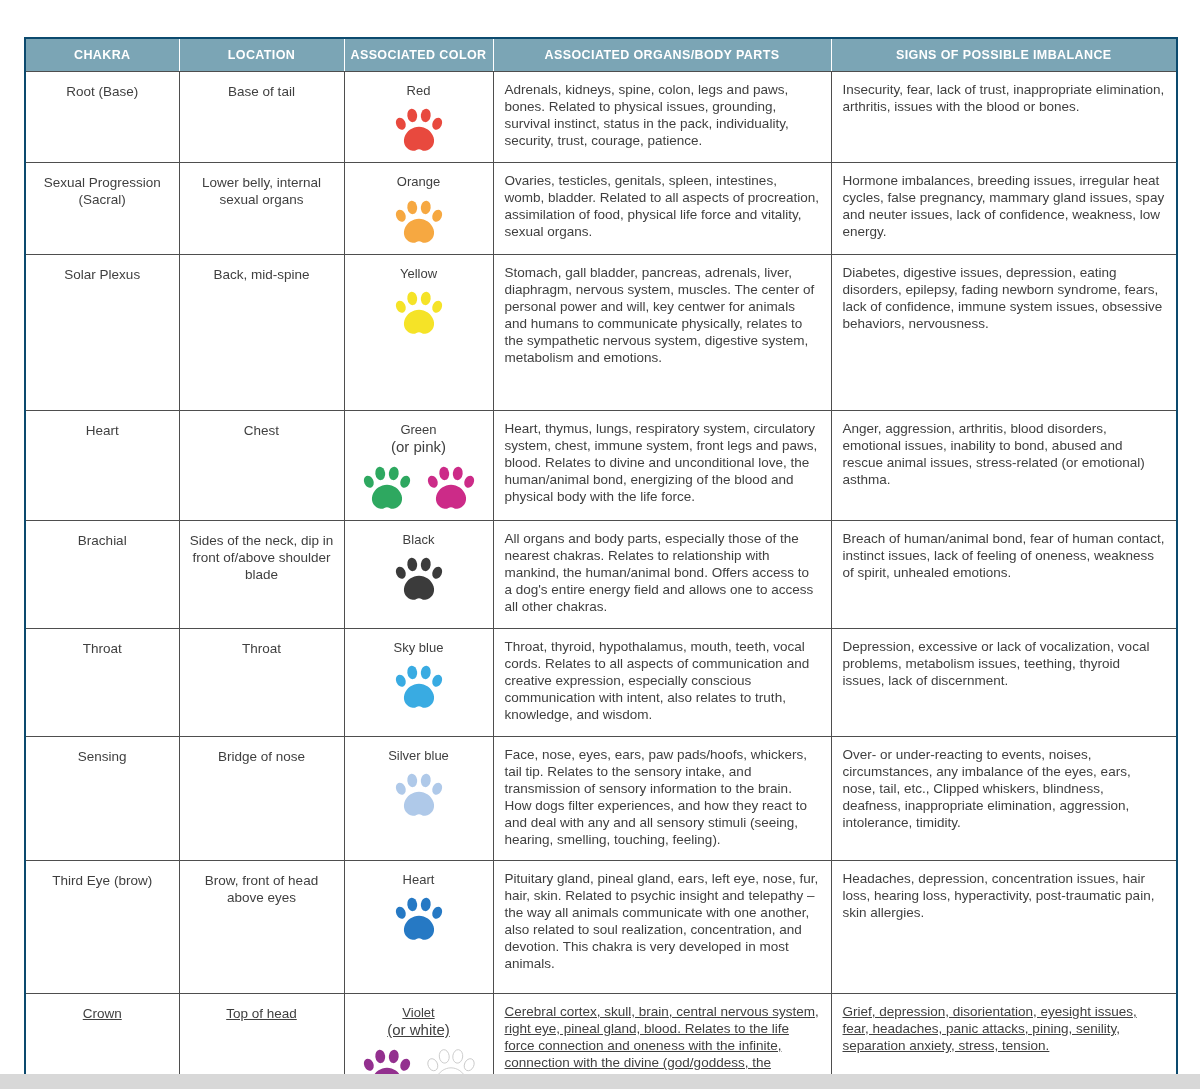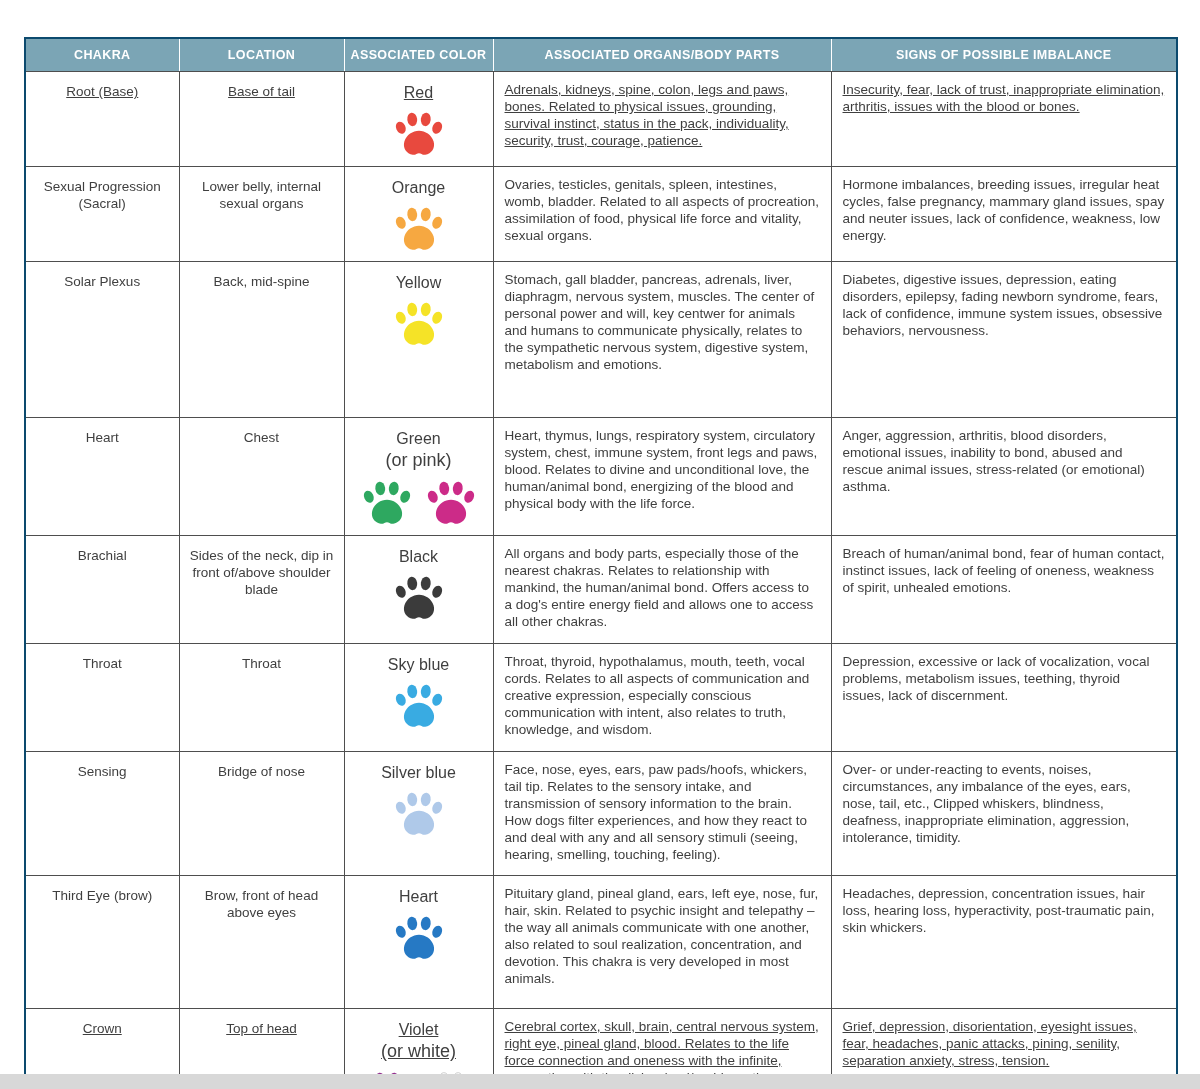--- a/index.html
+++ b/index.html
@@ -21,31 +21,31 @@
     border-bottom:1px solid #4e4e4e;
   }
   .chakra-table th:first-child{border-left:1px solid #4e4e4e;}
   .chakra-table td{
     border:1px solid #4e4e4e;
     vertical-align:top;
     font-size:13.5px;line-height:1.26;
   }
   td.c-chakra,td.c-loc,td.c-color{text-align:center;padding:11px 8px 8px 8px;}
   td.c-organs,td.c-signs{padding:9px 11px 8px 11px;}
-  .color-label{font-size:16px;}
-  .color-sublabel{font-size:18px;}
+  .color-label{font-size:13px;}
+  .color-sublabel{font-size:15px;}
   .paw-wrap{
     display:flex;justify-content:center;align-items:center;
     gap:12px;margin-top:9px;
   }
   .paw{width:52px;height:46px;display:block;}
   .paw-outline ellipse,.paw-outline path{
     fill:#ffffff;stroke:#c6c6c6;stroke-width:1.6;
   }
-  tr.r0{height:88px;text-decoration:underline;} tr.r1{height:89px;} tr.r2{height:156px;}
+  tr.r0{height:88px;} tr.r1{height:89px;} tr.r2{height:156px;}
   tr.r3{height:108px;} tr.r4{height:108px;} tr.r5{height:108px;}
   tr.r6{height:124px;} tr.r7{height:133px;} tr.r8{height:128px;text-decoration:underline;}
   .bottom-strip{
     position:absolute;left:0;right:0;bottom:0;height:15px;background:#d8d8d8;
   }
 </style>
 </head>
 <body>
 
 <table class="chakra-table">
@@ -217,21 +217,21 @@
           <svg class="paw" viewBox="0 0 100 88" fill="#2679c4">
               <ellipse cx="15" cy="30" rx="9" ry="12" transform="rotate(-24 15 30)"></ellipse>
               <ellipse cx="37" cy="14" rx="9.5" ry="13" transform="rotate(-7 37 14)"></ellipse>
               <ellipse cx="63" cy="14" rx="9.5" ry="13" transform="rotate(7 63 14)"></ellipse>
               <ellipse cx="85" cy="30" rx="9" ry="12" transform="rotate(24 85 30)"></ellipse>
               <path d="M50 36 C62 36 74 44 78 56 C82 69 74 80 62 82 C57 83 54 79 50 79 C46 79 43 83 38 82 C26 80 18 69 22 56 C26 44 38 36 50 36 Z"></path>
             </svg>
         </div>
       </td>
       <td class="c-organs">Pituitary gland, pineal gland, ears, left eye, nose, fur, hair, skin. Related to psychic insight and telepathy – the way all animals communicate with one another, also related to soul realization, concentration, and devotion. This chakra is very developed in most animals.</td>
-      <td class="c-signs">Headaches, depression, concentration issues, hair loss, hearing loss, hyperactivity, post-traumatic pain, skin whickers.</td>
+      <td class="c-signs">Headaches, depression, concentration issues, hair loss, hearing loss, hyperactivity, post-traumatic pain, skin allergies.</td>
     </tr>
 
     <tr class="r8">
       <td class="c-chakra">Crown</td>
       <td class="c-loc">Top of head</td>
       <td class="c-color">
         <div class="color-label">Violet</div>
         <div class="color-sublabel">(or white)</div>
         <div class="paw-wrap">
           <svg class="paw" viewBox="0 0 100 88" fill="#93308f">

